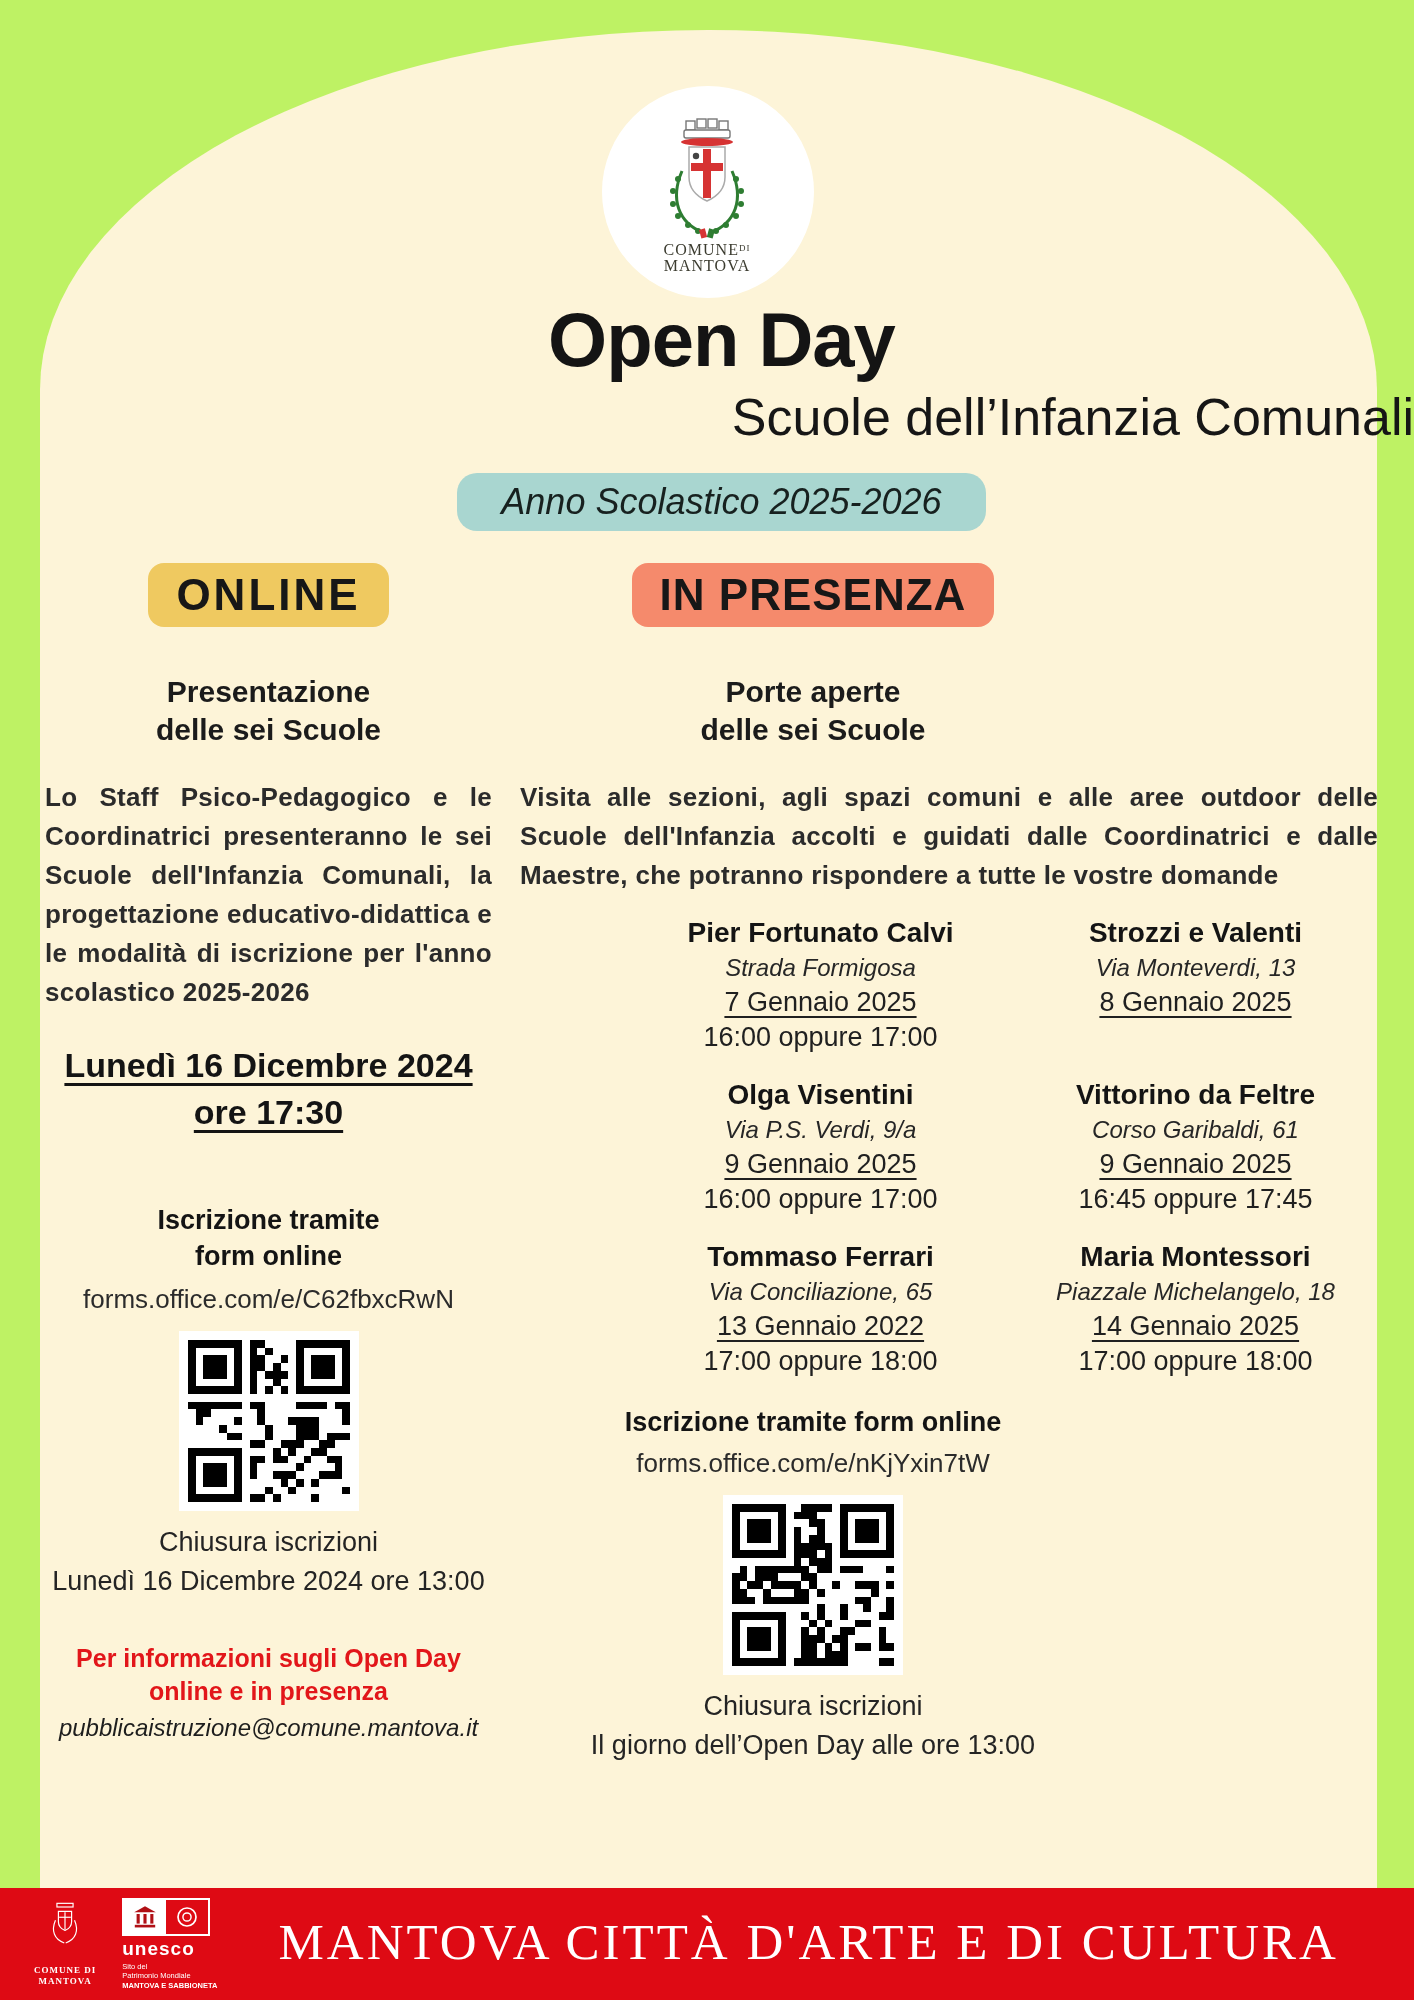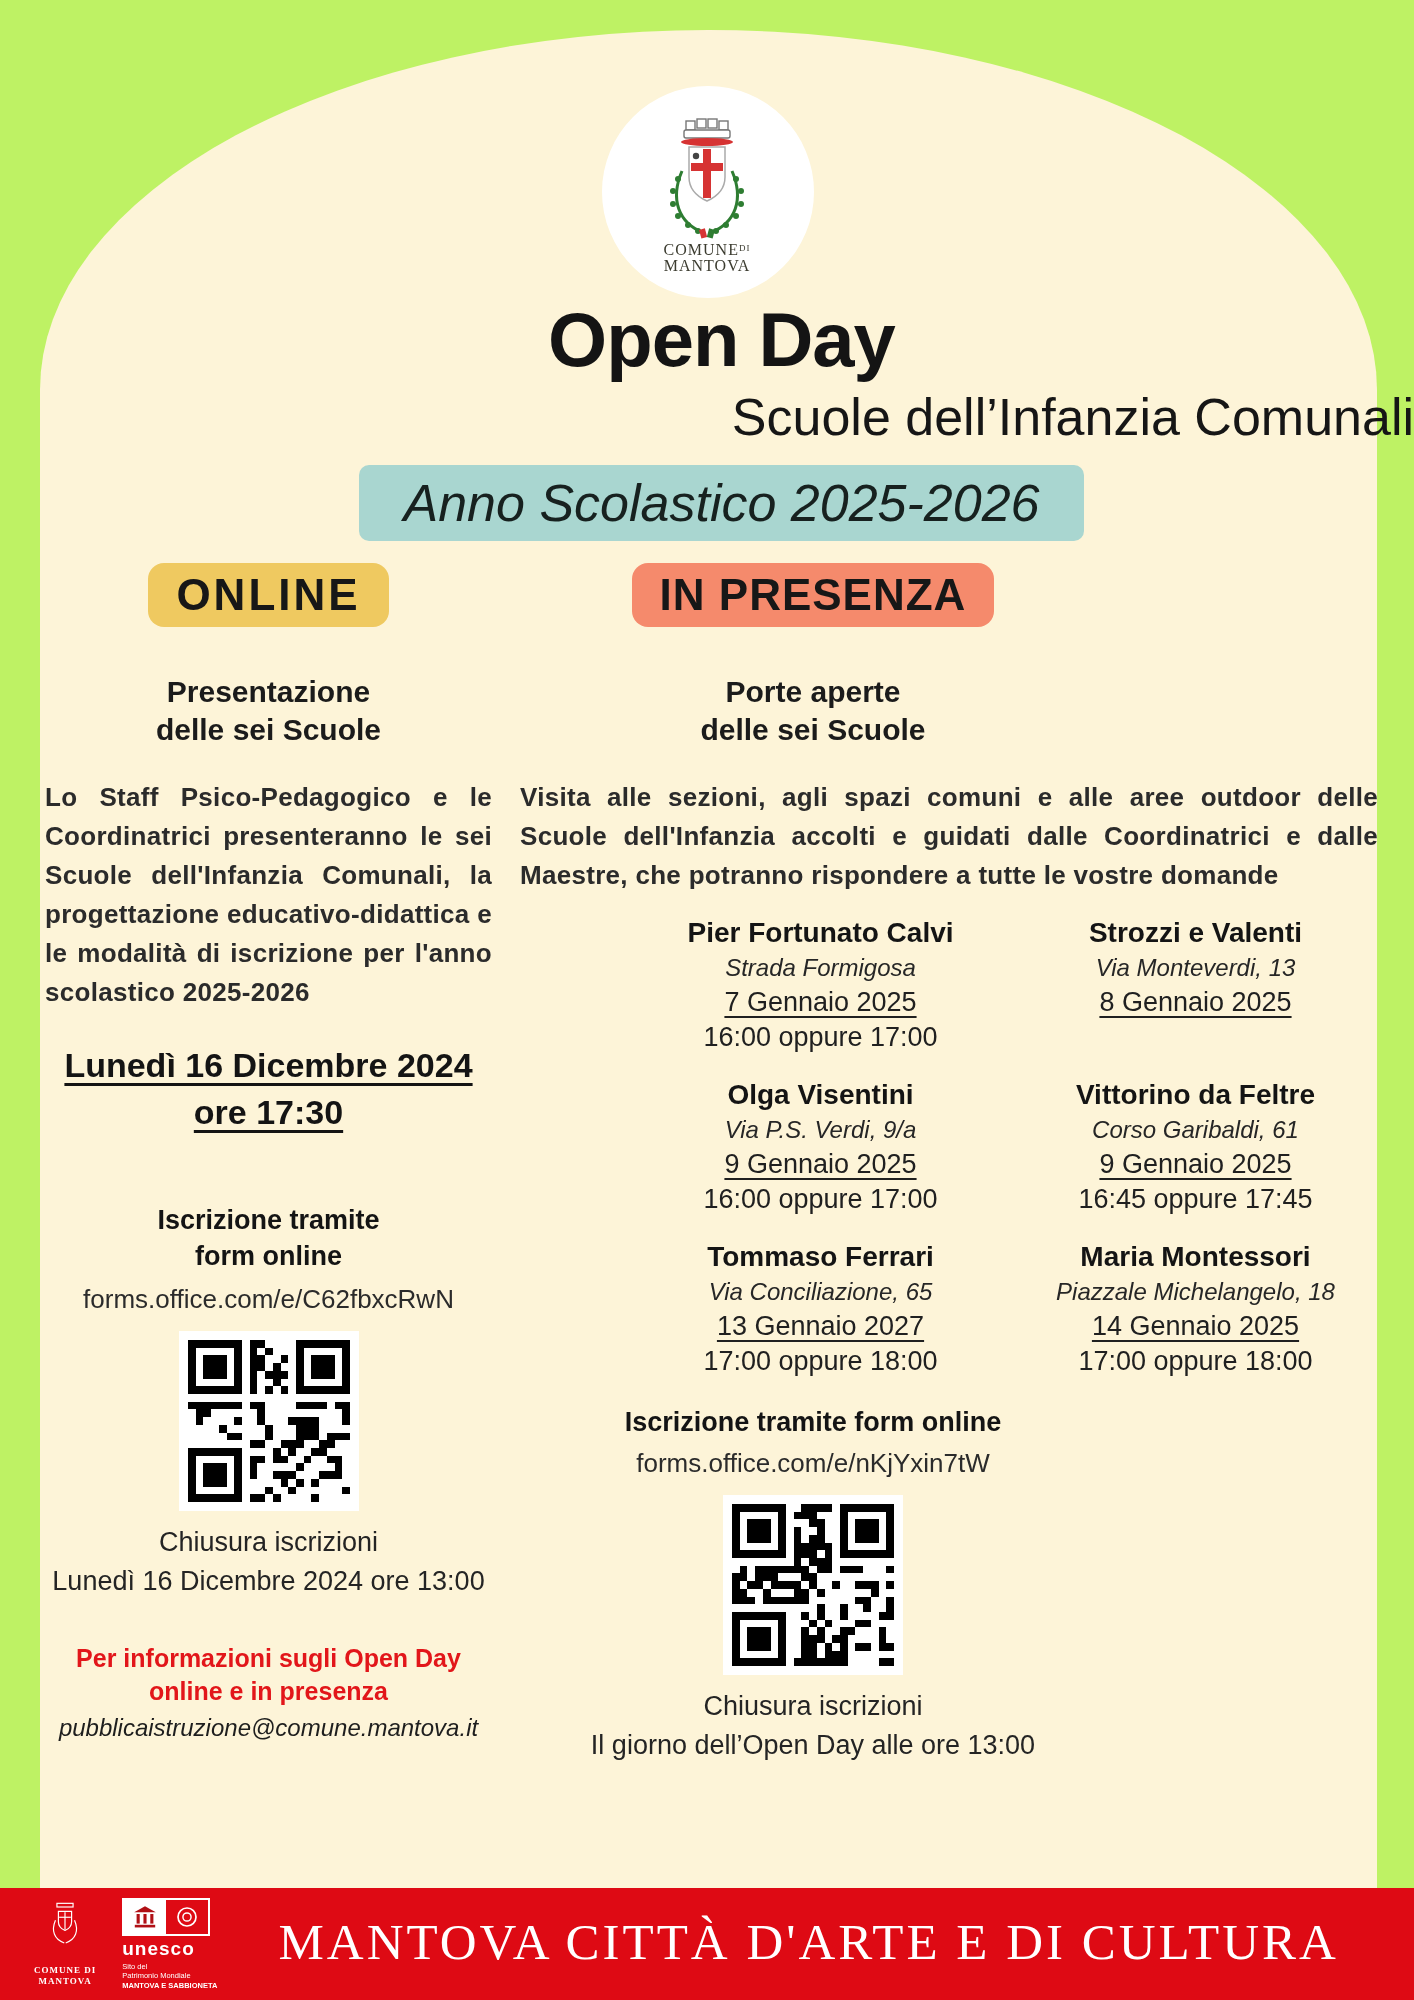--- a/index.html
+++ b/index.html
@@ -18,22 +18,22 @@
   
   .logo-circle{
     position:absolute; left:602px; top:86px; width:212px; height:212px;
     background:#fff; border-radius:50%;
     display:flex; align-items:center; justify-content:center;
   }
   .header{ position:absolute; top:296px; left:0; width:100%; text-align:center;padding-left:29px; }
   .title{ font-size:76px; font-weight:800; letter-spacing:-1px; color:#141414; }
   .subtitle{ font-size:52px; font-weight:400; margin-top:4px; color:#161616;text-align:right; }
   .year-badge{
-    display:inline-block; margin-top:18px; background:#a9d6d0; border-radius:10px;
-    padding:8px 44px; font-size:52px; font-style:italic; font-weight:500; color:#17211f;
+    display:inline-block; margin-top:26px; background:#a9d6d0; border-radius:20px;
+    padding:8px 44px; font-size:36px; font-style:italic; font-weight:500; color:#17211f;
   }
 
   
   .col-left{ position:absolute; left:45px; top:563px; width:447px; text-align:center; }
   .col-right{ position:absolute; left:520px; top:563px; width:858px; }
   .rcenter{ width:586px; text-align:center; }
 
   .badge{ display:inline-block; font-size:44px; font-weight:600; color:#171717;
           padding:7px 28px; border-radius:16px; }
   .badge-online{ background:#efc960; letter-spacing:3px; }
@@ -307,21 +307,21 @@
       </div>
       <div class="school">
         <div class="school-name">Vittorino da Feltre</div>
         <div class="school-address">Corso Garibaldi, 61</div>
         <div class="school-date">9 Gennaio 2025</div>
         <div class="school-times">16:45 oppure 17:45</div>
       </div>
       <div class="school">
         <div class="school-name">Tommaso Ferrari</div>
         <div class="school-address">Via Conciliazione, 65</div>
-        <div class="school-date">13 Gennaio 2027</div>
+        <div class="school-date">13 Gennaio 2022</div>
         <div class="school-times">17:00 oppure 18:00</div>
       </div>
       <div class="school">
         <div class="school-name">Maria Montessori</div>
         <div class="school-address">Piazzale Michelangelo, 18</div>
         <div class="school-date">14 Gennaio 2025</div>
         <div class="school-times">17:00 oppure 18:00</div>
       </div>
     </div>
 

